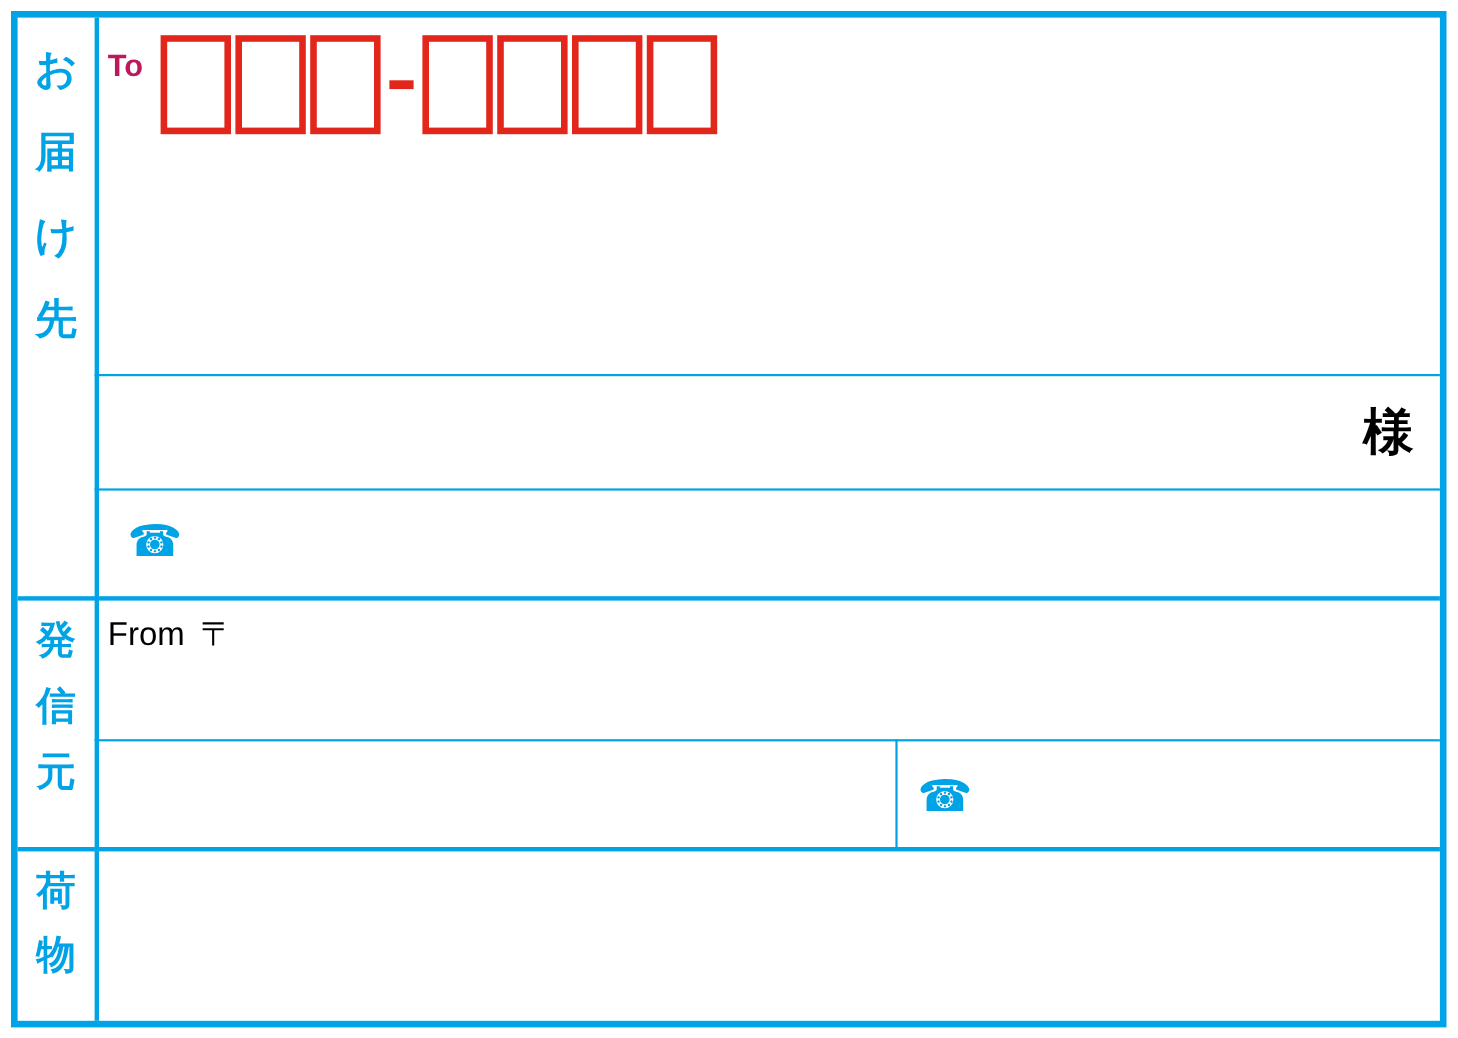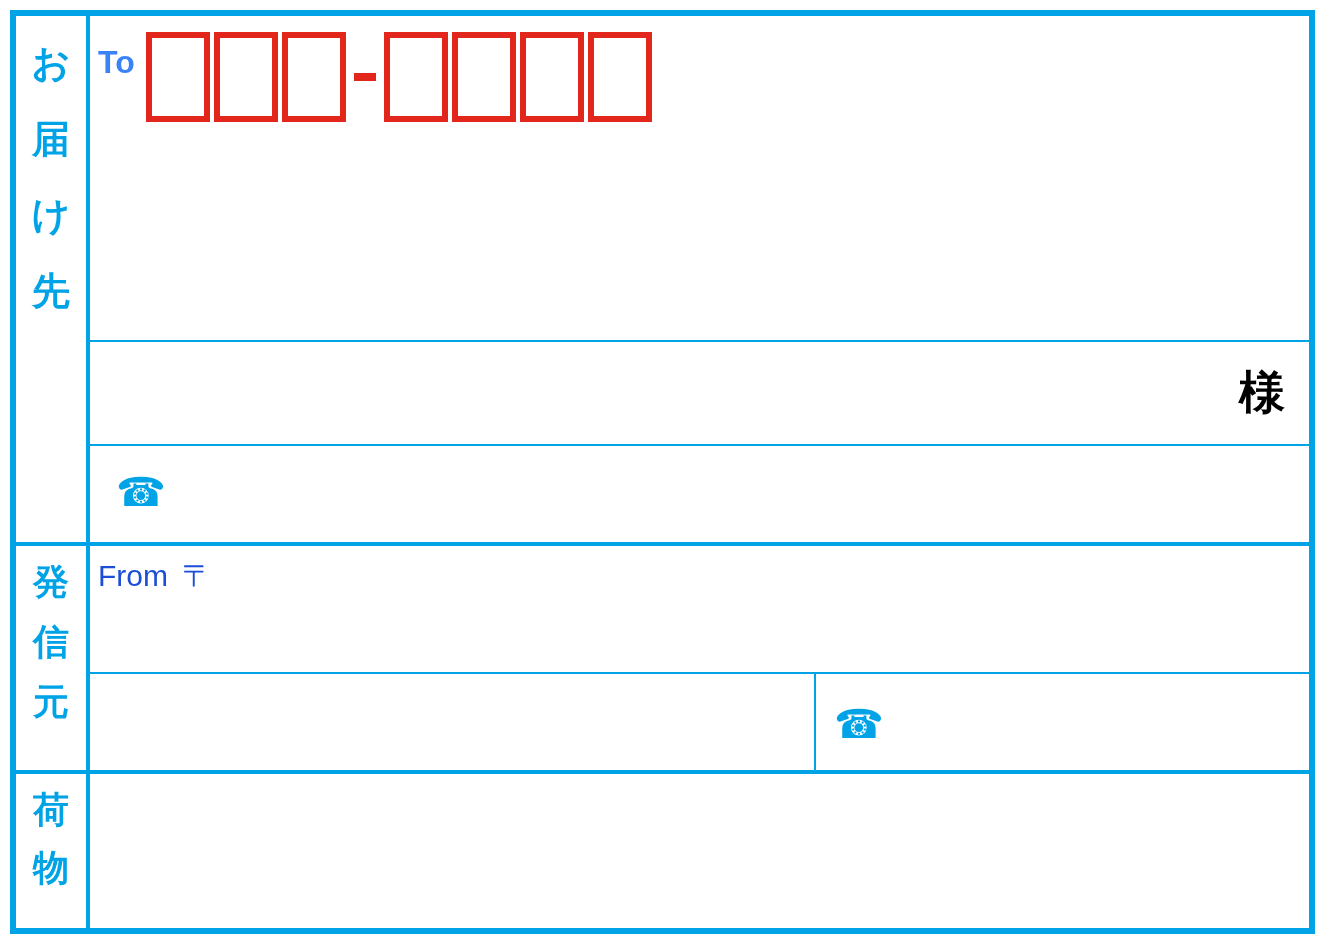--- a/index.html
+++ b/index.html
@@ -60,23 +60,23 @@
   .side-label.recipient { top: 0; height: 526px; font-size: 38px; }
   .side-label.recipient span { margin-bottom: 38px; }
   .side-label.sender { top: 530px; height: 224px; font-size: 36px; padding-top: 18px; }
   .side-label.sender span { margin-bottom: 24px; }
   .side-label.cargo { top: 758px; height: 152px; font-size: 36px; padding-top: 18px; }
   .side-label.cargo span { margin-bottom: 22px; }
   .to-label {
     position: absolute;
     top: 28px;
     left: 82px;
-    font-size: 32px;
+    font-size: 28px;
     font-weight: 600;
-    color: #3b82f6;
+    color: #be185d;
   }
   .postal-boxes {
     position: absolute;
     top: 16px;
     left: 130px;
     display: flex;
     align-items: center;
     gap: 4px;
   }
   .postal-box {
@@ -104,21 +104,21 @@
     color: #00a3e6;
     font-size: 40px;
     line-height: 1;
   }
   .from-label {
     position: absolute;
     left: 82px;
     top: 540px;
     font-size: 30px;
     font-weight: 500;
-    color: #1d4ed8;
+    color: #000000;
   }
   .postal-mark {
     font-size: 30px;
     margin-left: 6px;
     font-weight: 500;
   }
 </style>
 </head>
 <body>
 

